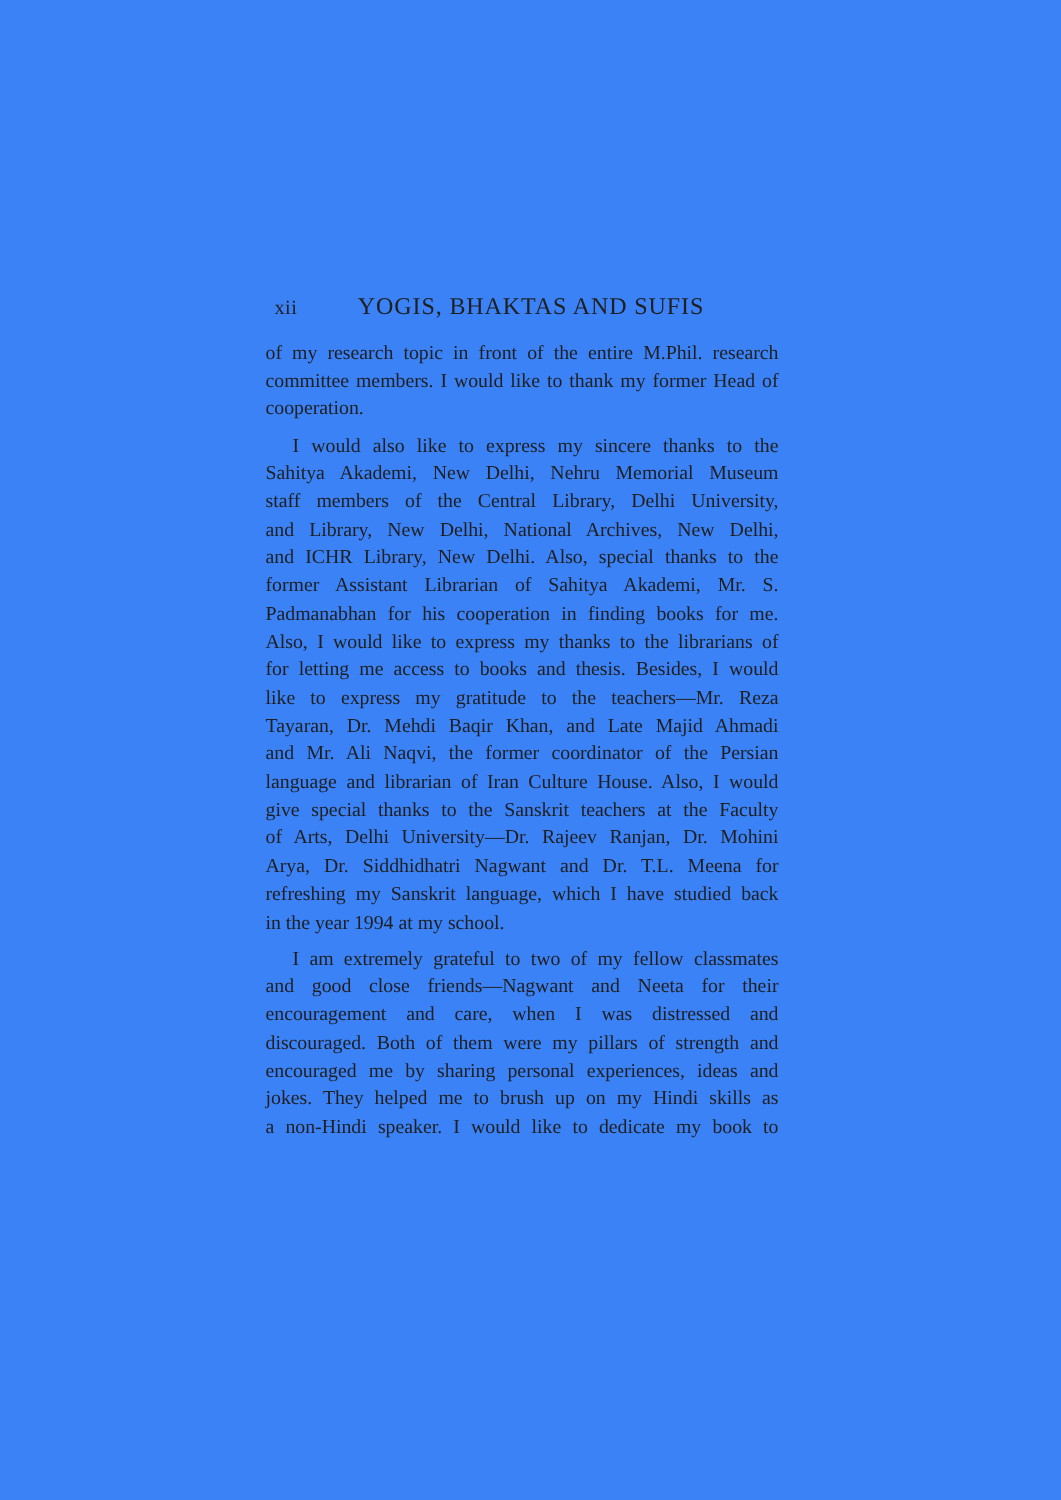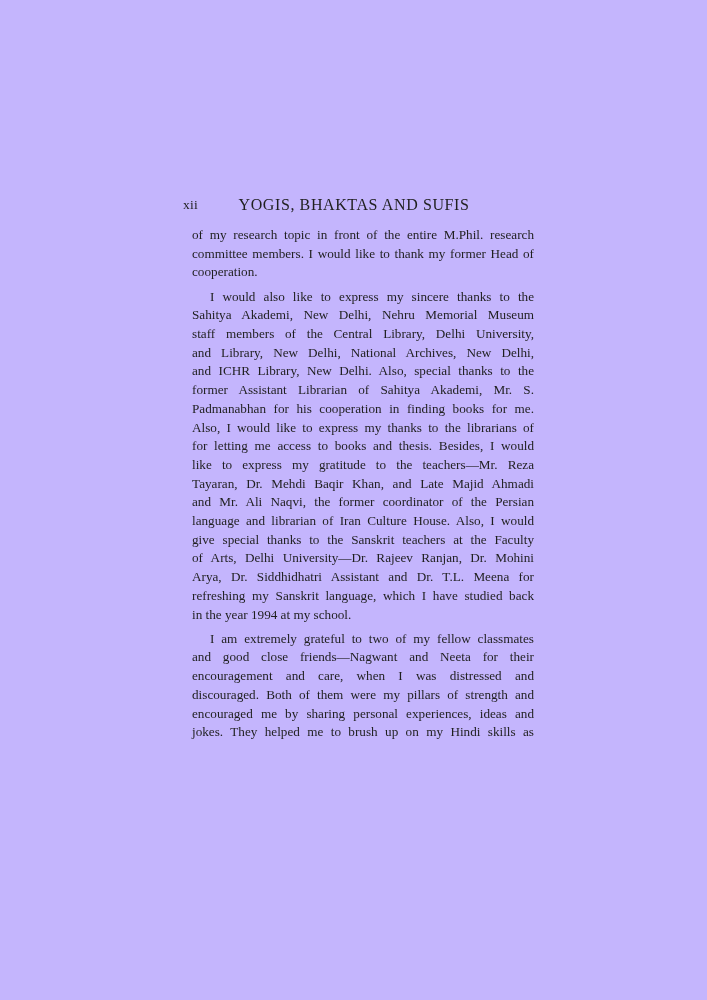--- a/index.html
+++ b/index.html
@@ -4,21 +4,21 @@
 <style>
   html, body {
     margin: 0;
     padding: 0;
     background: #ffffff;
   }
   .page {
     position: relative;
     width: 707px;
     height: 1000px;
-    background: #c4b5fd;
+    background: #3b82f6;
     overflow: hidden;
     font-family: "Liberation Serif", "DejaVu Serif", serif;
     color: #1f1f1f;
   }
   .header {
     position: absolute;
     left: 183px;
     width: 342px;
     top: 196px;
     height: 16px;
@@ -36,21 +36,21 @@
     left: 50%;
     bottom: 1px;
     transform: translateX(-50%);
     font-size: 16px;
     line-height: 13px;
     letter-spacing: 0.6px;
     white-space: nowrap;
   }
   .bodytext {
     position: absolute;
-    left: 192px;
+    left: 177px;
     top: 226px;
     width: 342px;
     font-size: 13.2px;
     line-height: 18.7px;
   }
   .para { margin: 0; }
   .para + .para { margin-top: 5.5px; }
   .line {
     text-align: justify;
     text-align-last: justify;
@@ -82,26 +82,27 @@
         <div class="line">former Assistant Librarian of Sahitya Akademi, Mr. S.</div>
         <div class="line">Padmanabhan for his cooperation in finding books for me.</div>
         <div class="line">Also, I would like to express my thanks to the librarians of</div>
         <div class="line">for letting me access to books and thesis. Besides, I would</div>
         <div class="line">like to express my gratitude to the teachers—Mr. Reza</div>
         <div class="line">Tayaran, Dr. Mehdi Baqir Khan, and Late Majid Ahmadi</div>
         <div class="line">and Mr. Ali Naqvi, the former coordinator of the Persian</div>
         <div class="line">language and librarian of Iran Culture House. Also, I would</div>
         <div class="line">give special thanks to the Sanskrit teachers at the Faculty</div>
         <div class="line">of Arts, Delhi University—Dr. Rajeev Ranjan, Dr. Mohini</div>
-        <div class="line">Arya, Dr. Siddhidhatri Assistant and Dr. T.L. Meena for</div>
+        <div class="line">Arya, Dr. Siddhidhatri Nagwant and Dr. T.L. Meena for</div>
         <div class="line">refreshing my Sanskrit language, which I have studied back</div>
         <div class="line lastline">in the year 1994 at my school.</div>
       </div>
       <div class="para">
         <div class="line indented">I am extremely grateful to two of my fellow classmates</div>
         <div class="line">and good close friends—Nagwant and Neeta for their</div>
         <div class="line">encouragement and care, when I was distressed and</div>
         <div class="line">discouraged. Both of them were my pillars of strength and</div>
         <div class="line">encouraged me by sharing personal experiences, ideas and</div>
         <div class="line">jokes. They helped me to brush up on my Hindi skills as</div>
+        <div class="line">a non-Hindi speaker. I would like to dedicate my book to</div>
       </div>
     </div>
 </div>
 
 </body></html>

